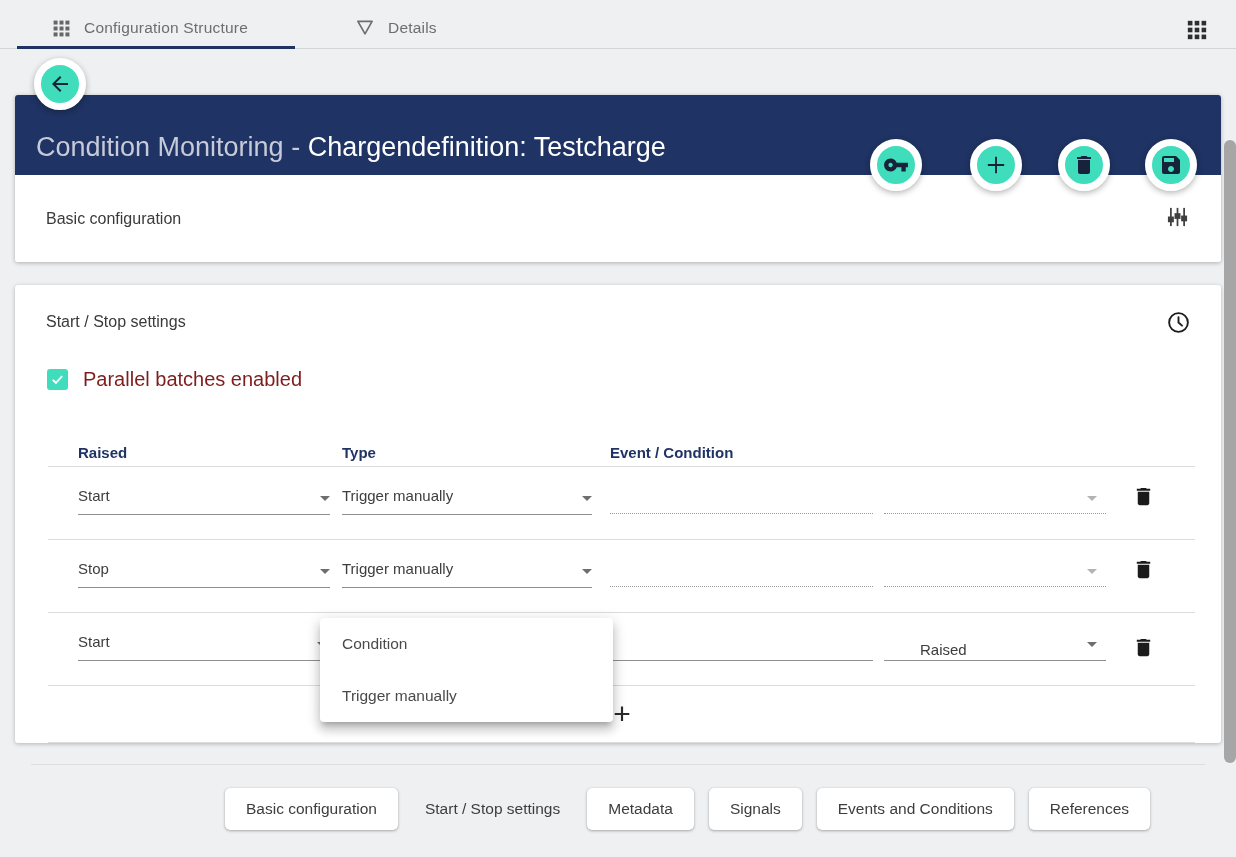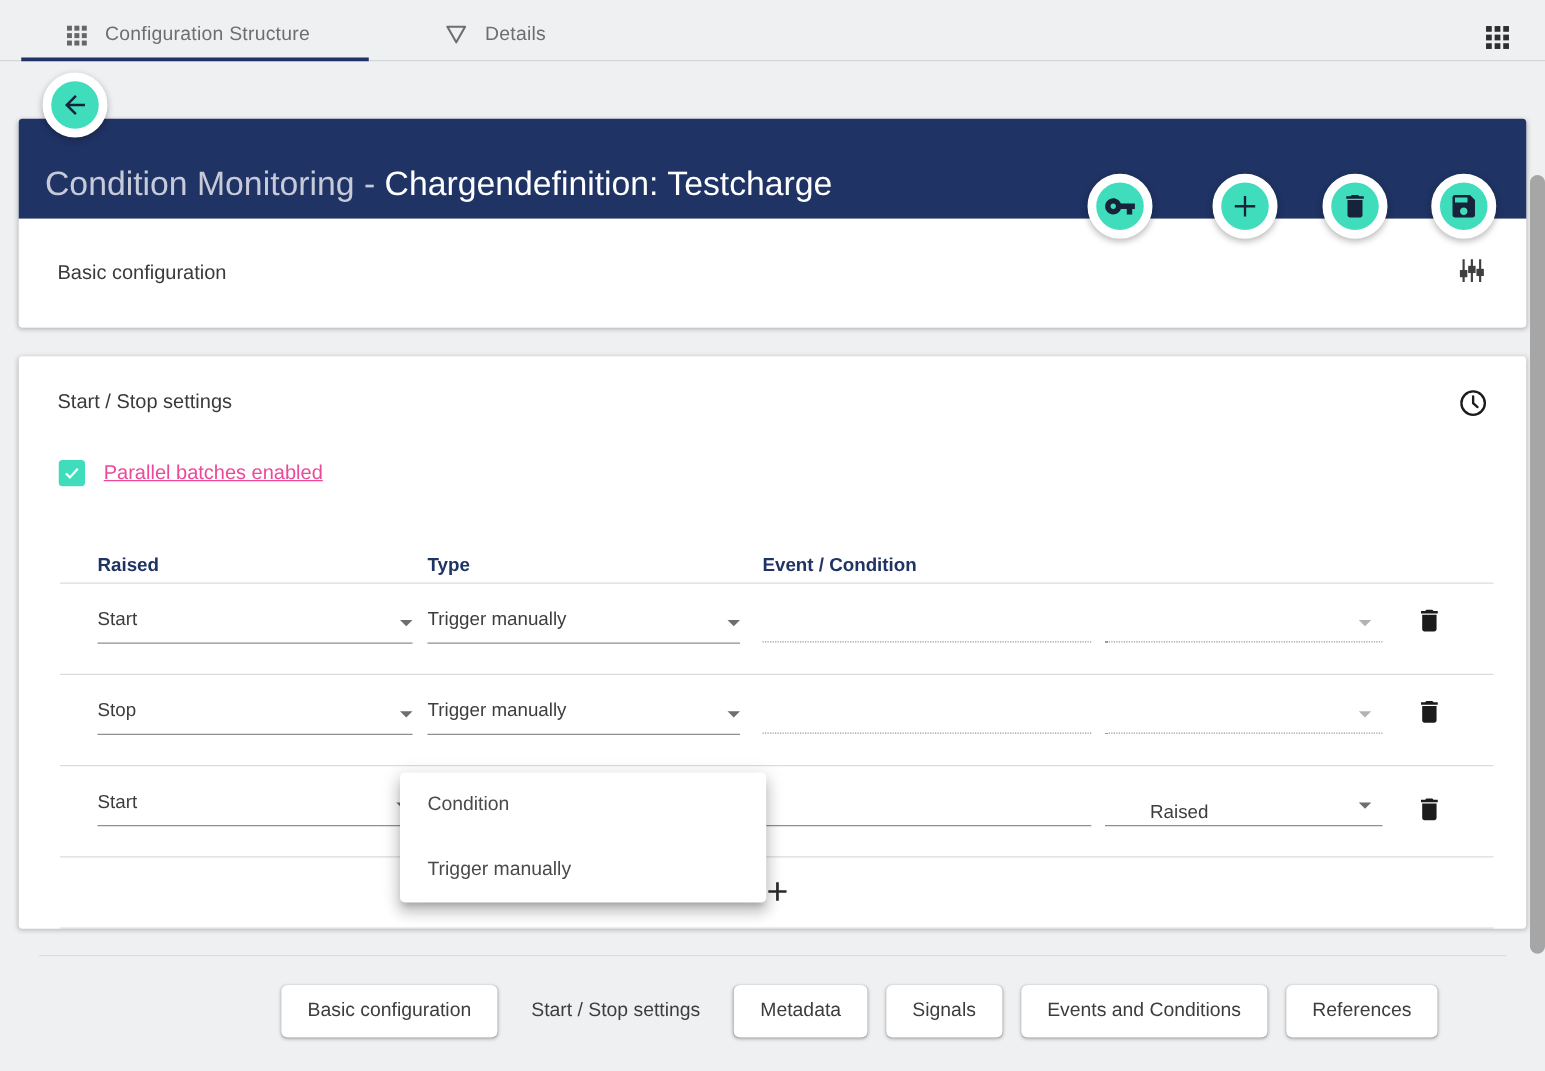--- a/index.html
+++ b/index.html
@@ -1,21 +1,21 @@
 <!DOCTYPE html>
 <html><head>
 <meta charset="utf-8">
 <style>
   * { margin:0; padding:0; box-sizing:border-box; }
   html,body { width:1236px; height:857px; }
   body { font-family:"Liberation Sans", sans-serif; background:#EFF0F2; overflow:hidden; }
   #app { position:relative; width:1236px; height:857px; background:#EFF0F2; }
 
   
-  .tabbar { position:absolute; top:0; left:0; width:1236px; height:57px; background:#EFF0F2;text-align:center; }
+  .tabbar { position:absolute; top:0; left:0; width:1236px; height:57px; background:#EFF0F2; }
   .tabbar-hairline { position:absolute; top:48px; left:0; width:1236px; height:1px; background:#D5D6D8; }
   .tab-indicator { position:absolute; top:46px; left:17px; width:278px; height:3px; background:#1F3364; }
   .tab { position:absolute; top:12px; display:flex; align-items:center; gap:13px; height:32px; cursor:pointer; }
   .tab-label { font-size:15.5px; color:#6E6E6E; letter-spacing:.2px; }
   .tab-icon { display:flex; align-items:center; }
   .apps-btn { position:absolute; top:19px; left:1186px; width:24px; height:24px; }
 
   
   .main-card { position:absolute; left:15px; top:95px; width:1206px; border-radius:3px;
                box-shadow:0 1px 4px rgba(0,0,0,.28); }
@@ -37,21 +37,21 @@
 
   
   .ss-card { position:absolute; left:15px; top:285px; width:1206px; height:458px; background:#FFFFFF;
              border-radius:3px; box-shadow:0 1px 4px rgba(0,0,0,.25); }
   .ss-title { position:absolute; left:31px; top:28px; font-size:16px; color:#3A3A3A; }
   .clock-icon { position:absolute; right:30px; top:25px; }
 
   .checkbox-row { position:absolute; left:32px; top:83px; display:flex; align-items:center; gap:15px; }
   .checkbox { width:21px; height:21px; border-radius:3px; background:#40DDBD;
               display:flex; align-items:center; justify-content:center; cursor:pointer; }
-  .checkbox-label { font-size:16px; color:#ec4899;text-decoration:underline; }
+  .checkbox-label { font-size:20px; color:#7f1d1d; }
 
   .col-header { position:absolute; font-size:15px; font-weight:700; color:#1F3364; top:159px; }
   .divider { position:absolute; left:33px; width:1147px; height:1px; background:#DCDCDC; }
   .full-divider { position:absolute; left:16px; width:1174px; height:1px; background:#DEDEDE; }
 
   .cell-text { position:absolute; font-size:15px; color:#3D3D3D; white-space:nowrap; }
   .underline { position:absolute; height:1px; background:#8F8F8F; }
   .underline.dotted { background:none; border-bottom:1.5px dotted #9A9A9A; height:0; }
   .dd-arrow { position:absolute; width:24px; height:24px; }
   .trash-btn { position:absolute; width:24px; height:24px; cursor:pointer; }

